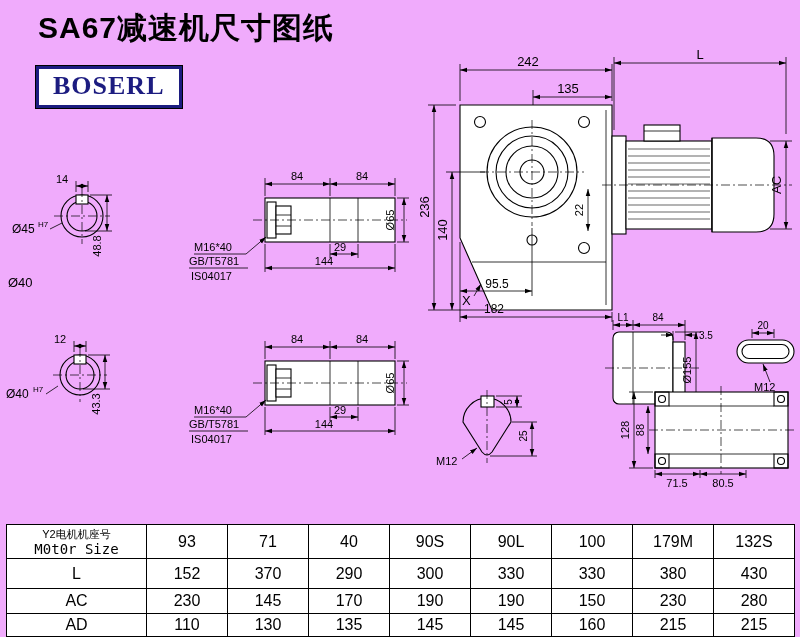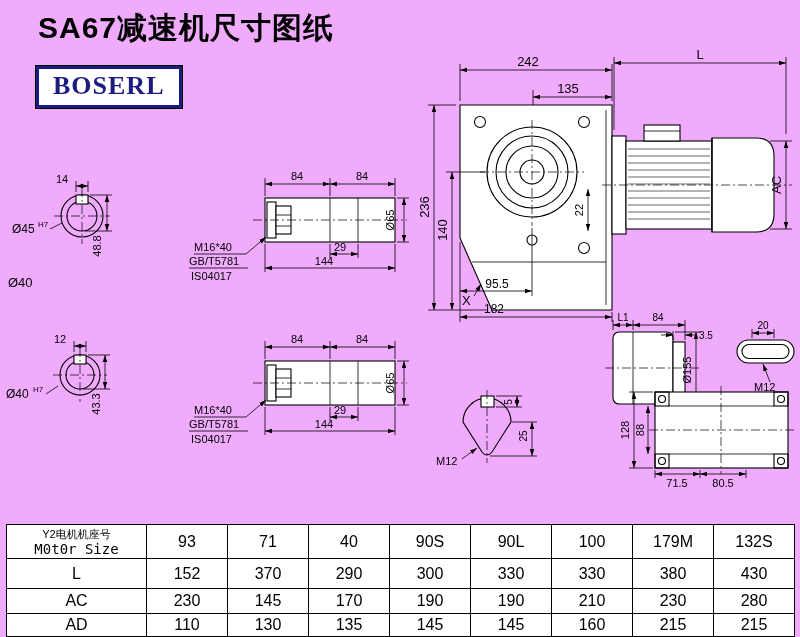--- a/index.html
+++ b/index.html
@@ -339,21 +339,21 @@
       <td>380</td>
       <td>430</td>
     </tr>
     <tr class="r2">
       <td>AC</td>
       <td>230</td>
       <td>145</td>
       <td>170</td>
       <td>190</td>
       <td>190</td>
-      <td>210</td>
+      <td>150</td>
       <td>230</td>
       <td>280</td>
     </tr>
     <tr class="r3">
       <td>AD</td>
       <td>110</td>
       <td>130</td>
       <td>135</td>
       <td>145</td>
       <td>145</td>

